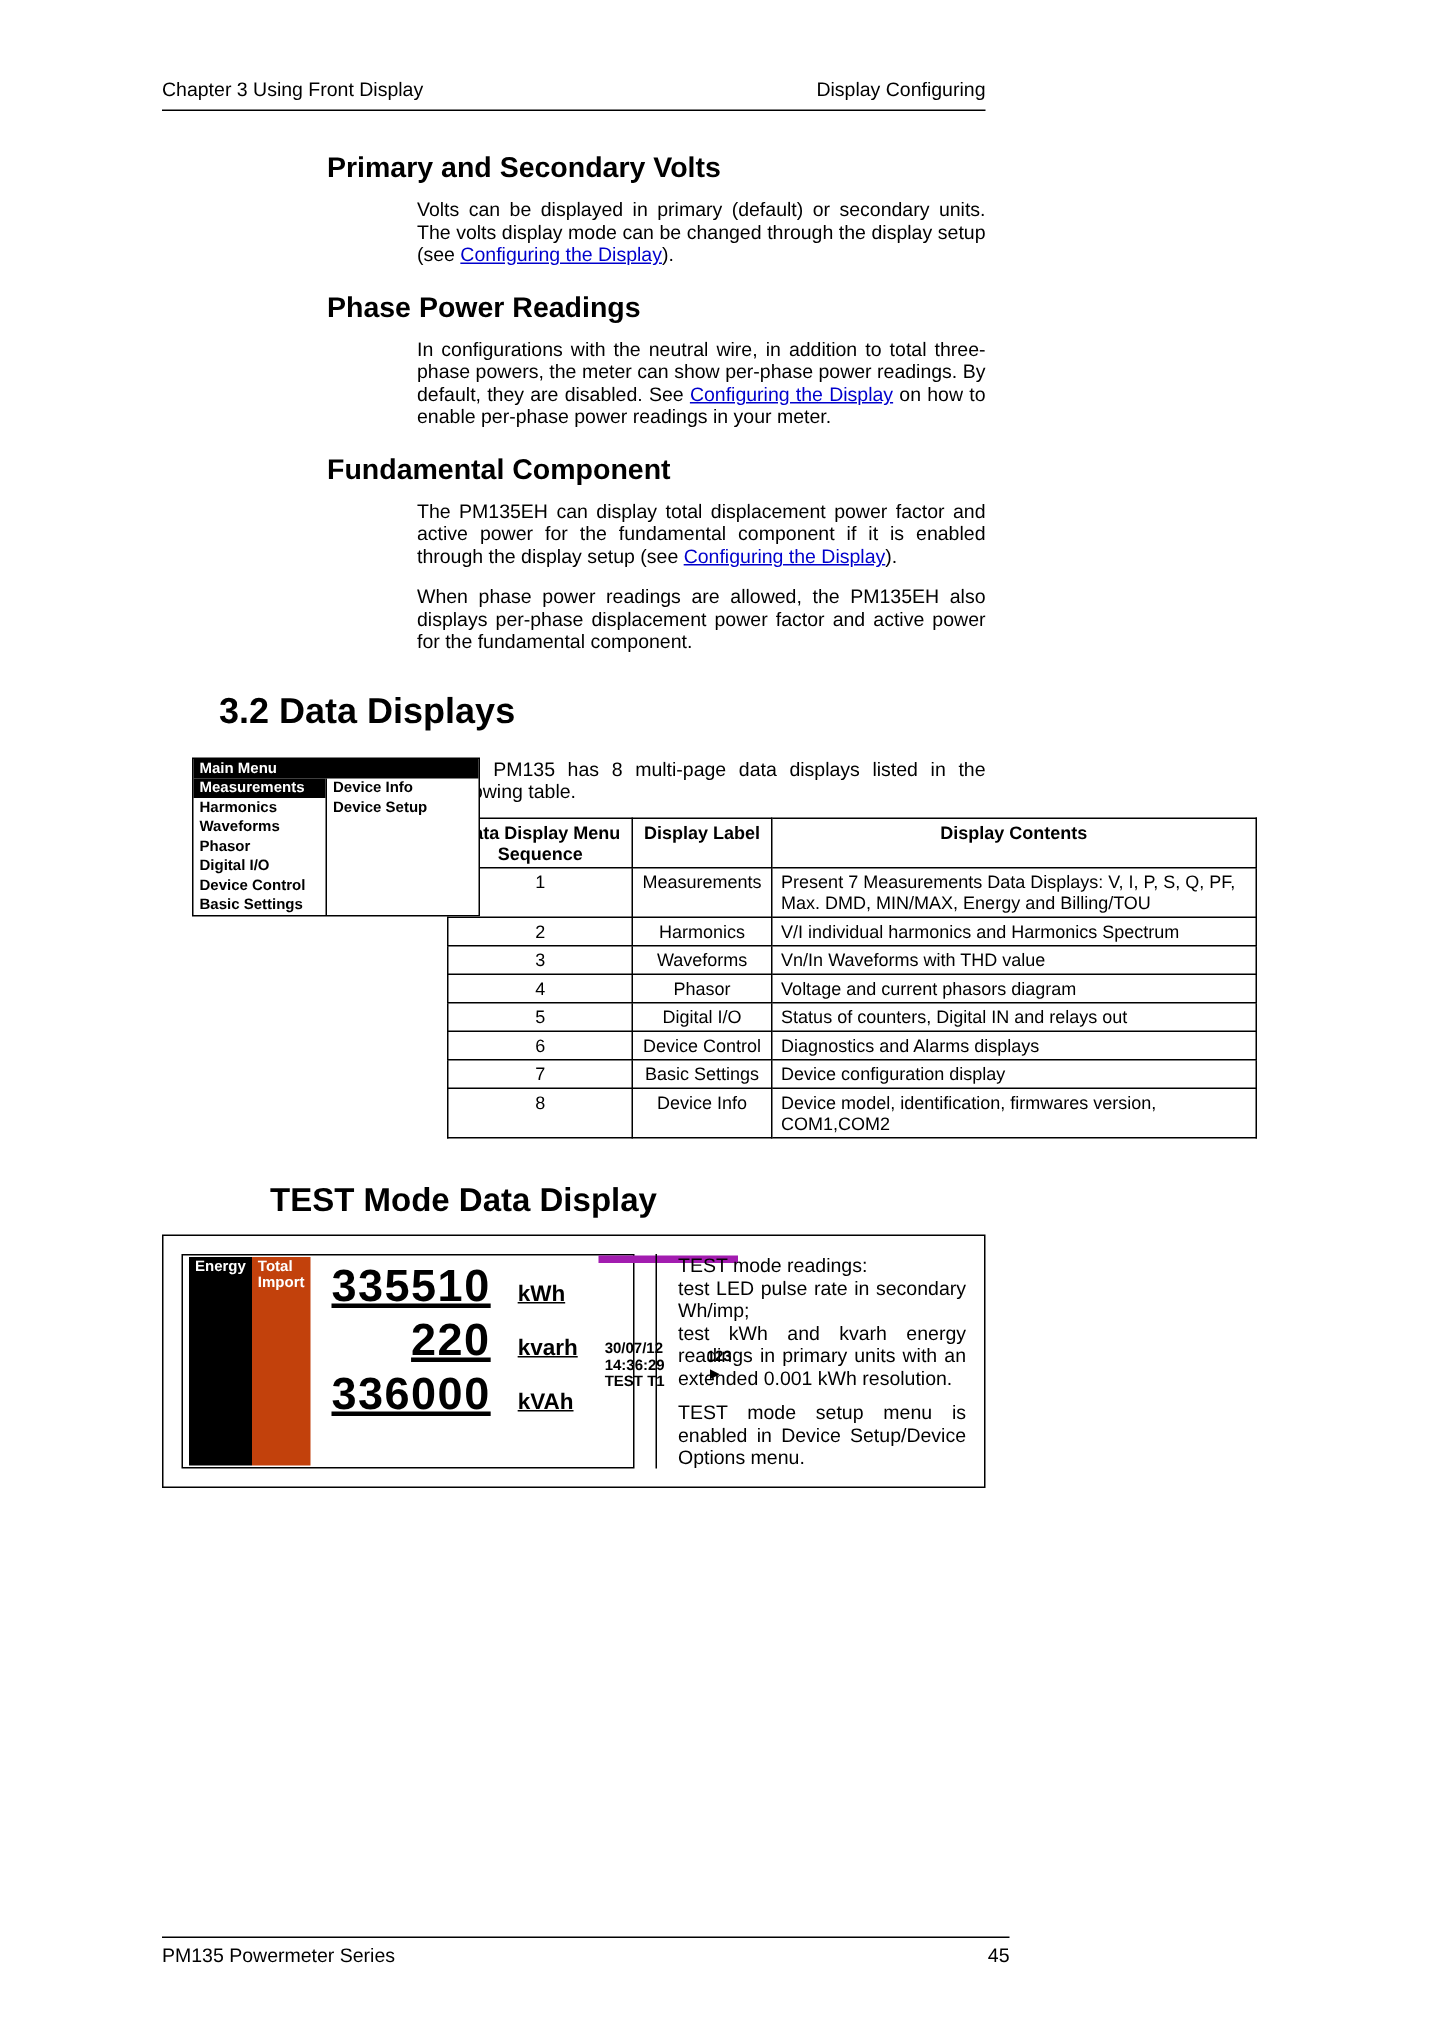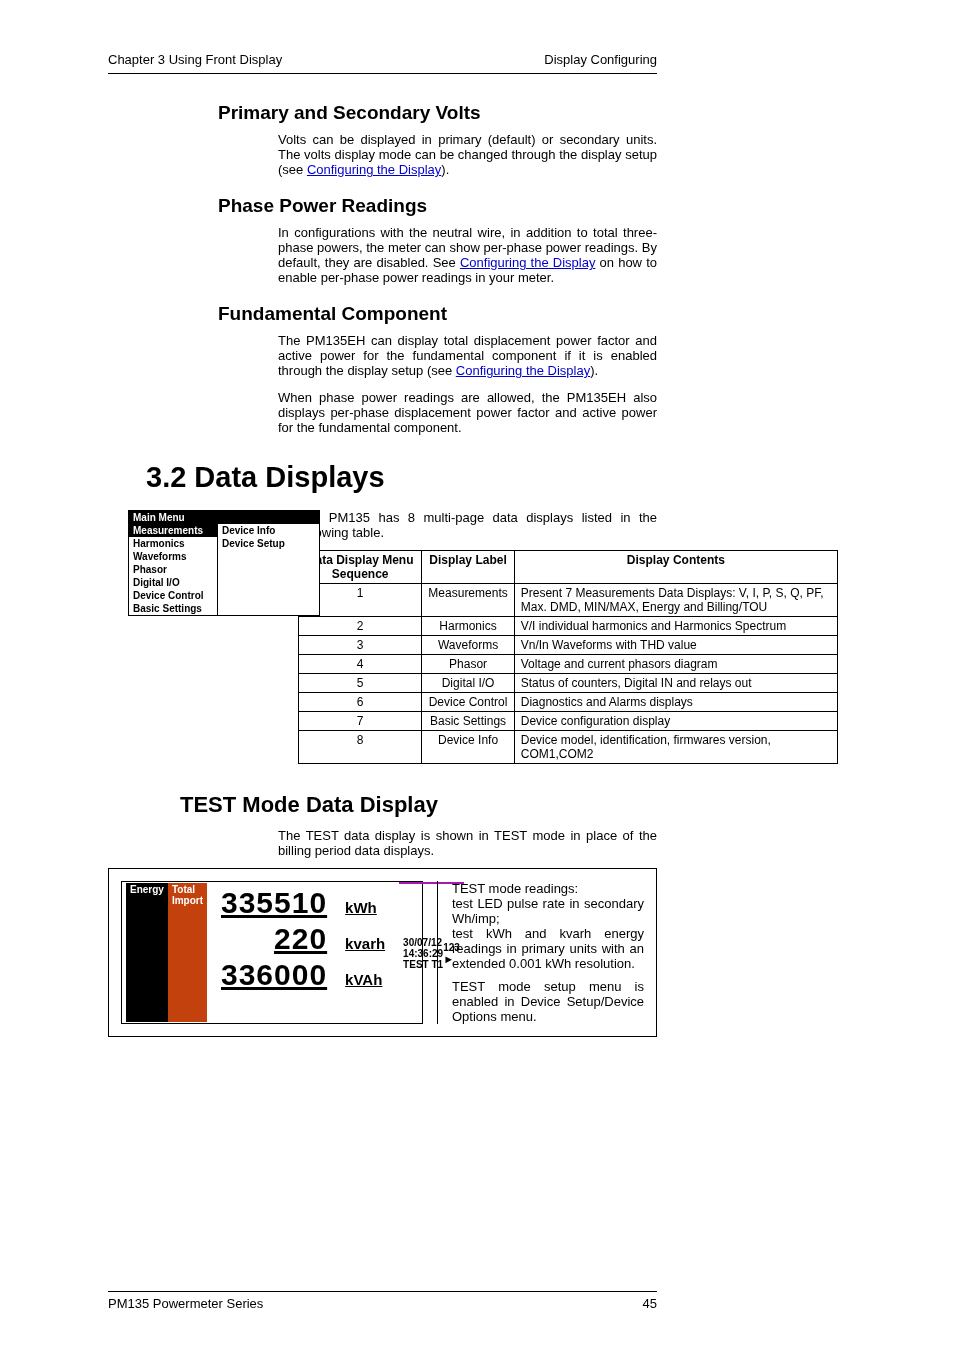--- a/index.html
+++ b/index.html
@@ -35,21 +35,21 @@
     margin-left: 170px;
     margin-right: 0;
     text-align: justify;
   }
   .link {
     color: #0000cc;
     text-decoration: underline;
   }
   .h2-numbered {
     font-family: Verdana, sans-serif;
-    font-size: 29px;
+    font-size: 24px;
     font-weight: bold;
     margin: 26px 0 16px 38px;
   }
   .menu-screenshot {
     position: absolute;
     left: 20px;
     width: 190px;
     border: 1px solid #000;
     background: #fff;
     font-family: Arial, sans-serif;
@@ -146,42 +146,43 @@
     font-weight: bold;
     letter-spacing: 1px;
   }
   .lcd-unit {
     font-size: 15px;
     font-weight: bold;
     min-width: 44px;
     text-align: left;
   }
   .lcd-footer {
-    border-top: 2px solid #a21caf;
+    border-top: 5px solid #a21caf;
     font-size: 10px;
     font-weight: bold;
     padding: 2px 4px;
     display: flex;
     justify-content: space-between;
     align-items: center;
+    gap: 28px;
   }
   .lcd-bell {
     font-size: 11px;
   }
   .test-desc {
     border-left: 1px solid #000;
     padding-left: 14px;
     font-size: 13px;
     flex: 1;
     text-align: justify;
   }
   .footer {
     position: absolute;
     left: 108px;
-    right: 108px;
+    right: 92px;
     bottom: 38px;
     border-top: 1px solid #000;
     display: flex;
     justify-content: space-between;
     font-size: 13px;
     padding-top: 4px;
   }
 </style>
 </head>
 <body>
@@ -281,21 +282,20 @@
           <tr>
             <td class="seq">8</td>
             <td class="label">Device Info</td>
             <td>Device model, identification, firmwares version, COM1,COM2</td>
           </tr>
         </tbody>
     </table>
   </div>
 
   <div class="h2-section">TEST Mode Data Display</div>
-  <div class="section-body">The TEST data display is shown in TEST mode in place of the billing period data displays.</div>
 
   <div class="test-row">
     <div class="lcd-box">
       <div class="lcd-header">
         <span>Energy</span>
         <span>Total Import</span>
       </div>
       <div class="lcd-body" id="lcd-body">
           <div class="lcd-line">
             <span class="lcd-value">335510</span>

